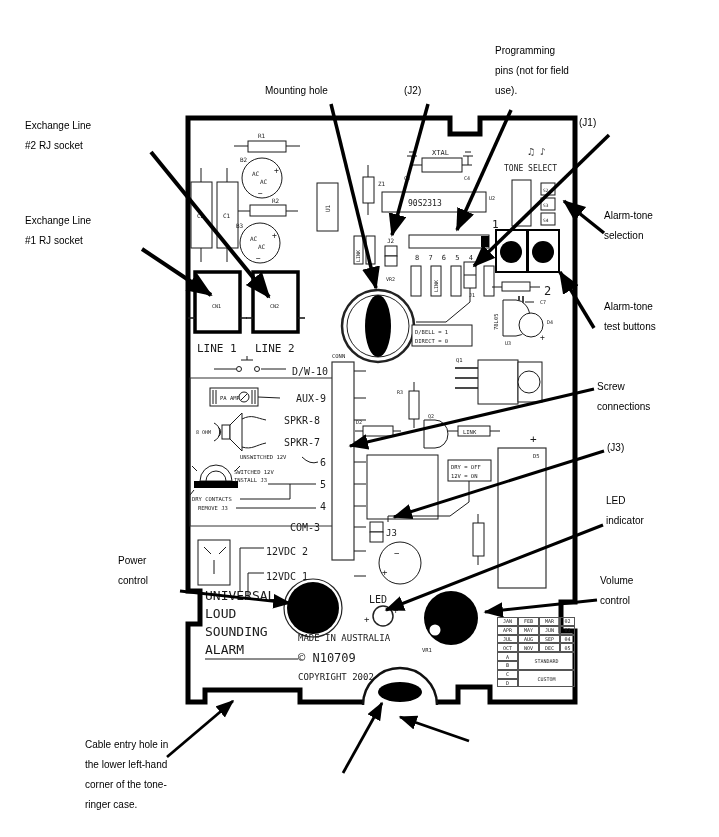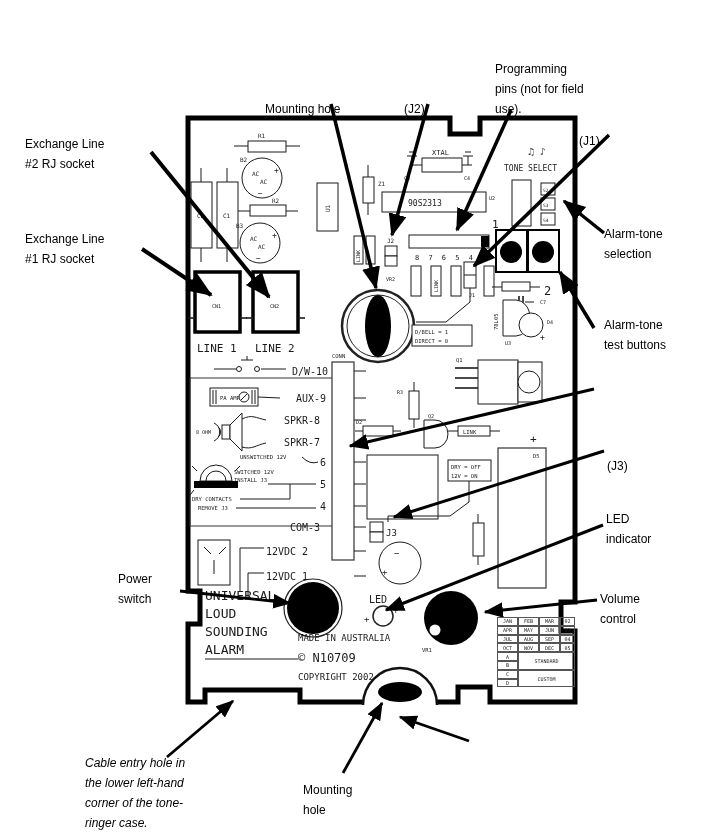--- a/index.html
+++ b/index.html
@@ -1,19 +1,19 @@
 <!DOCTYPE html>
 <html><head>
 <meta charset="utf-8">
 <style>
   html,body{margin:0;padding:0;background:#fff;}
   .page{position:relative;width:719px;height:837px;background:#fff;overflow:hidden;
         font-family:"Liberation Sans",sans-serif;color:#000;}
-  .lbl{position:absolute;font-size:12px;line-height:20px;white-space:pre-line;margin-top:18px;}
-  .lbl.it{font-style:italic;}
+  .lbl{position:absolute;font-size:10px;line-height:20px;white-space:pre-line;}
+  .lbl.it{}
   svg text{font-family:"DejaVu Sans Mono",monospace;fill:#1b1b1b;}
   .t45{font-size:4.5px}.t5{font-size:5px}.t55{font-size:5.5px}.t6{font-size:6px}
   .t7{font-size:7px}.t8{font-size:8px}.t9{font-size:9px}.t10{font-size:10px}
   .t11{font-size:11px}.t12{font-size:12px}.t13{font-size:13px}
   .ln{stroke:#1b1b1b;stroke-width:1;fill:none}
   .ln2{stroke:#1b1b1b;stroke-width:1.6;fill:none}
   .cmp{stroke:#1b1b1b;stroke-width:1;fill:#fff}
   .blk{fill:#000;stroke:none}
   .arrow{stroke:#000;fill:none}
   .datecode{position:absolute;left:497px;top:617px;display:grid;
@@ -338,33 +338,33 @@
 <div class="lbl" style="left:265px;top:81px">Mounting hole</div>
 <div class="lbl" style="left:404px;top:81px">(J2)</div>
 <div class="lbl" style="left:495px;top:41px">Programming
 pins (not for field
 use).</div>
 <div class="lbl" style="left:579px;top:113px">(J1)</div>
 <div class="lbl" style="left:604px;top:206px">Alarm-tone
 selection</div>
 <div class="lbl" style="left:604px;top:297px">Alarm-tone
 test buttons</div>
+<div class="lbl" style="left:597px;top:377px">Screw
+connections</div>
 <div class="lbl" style="left:607px;top:438px">(J3)</div>
 <div class="lbl" style="left:606px;top:491px">LED
 indicator</div>
 <div class="lbl" style="left:600px;top:571px">Volume
 control</div>
 <div class="lbl" style="left:118px;top:551px">Power
-switch</div>
+control</div>
 <div class="lbl it" style="left:85px;top:735px">Cable entry hole in
 the lower left-hand
 corner of the tone-
 ringer case.</div>
-<div class="lbl" style="left:303px;top:762px">Mounting
-hole</div>
 
 
 <div class="datecode">
   <div>JAN</div>
   <div>FEB</div>
   <div>MAR</div>
   <div>02</div>
   <div>APR</div>
   <div>MAY</div>
   <div>JUN</div>

